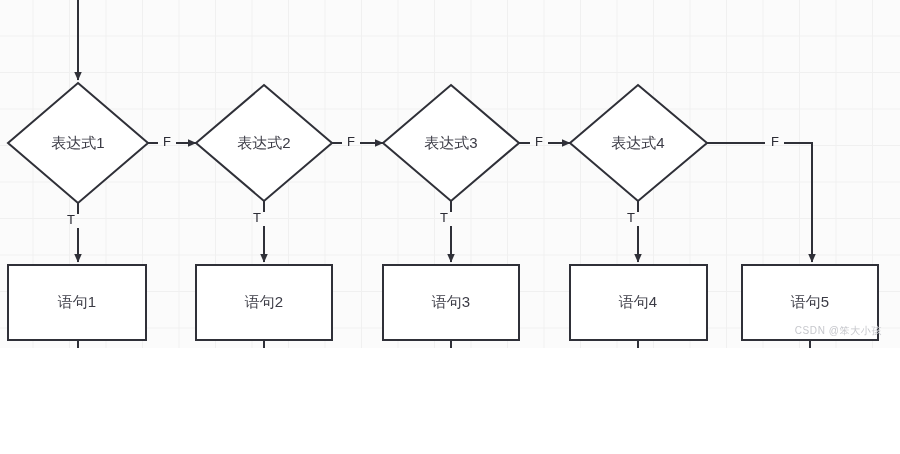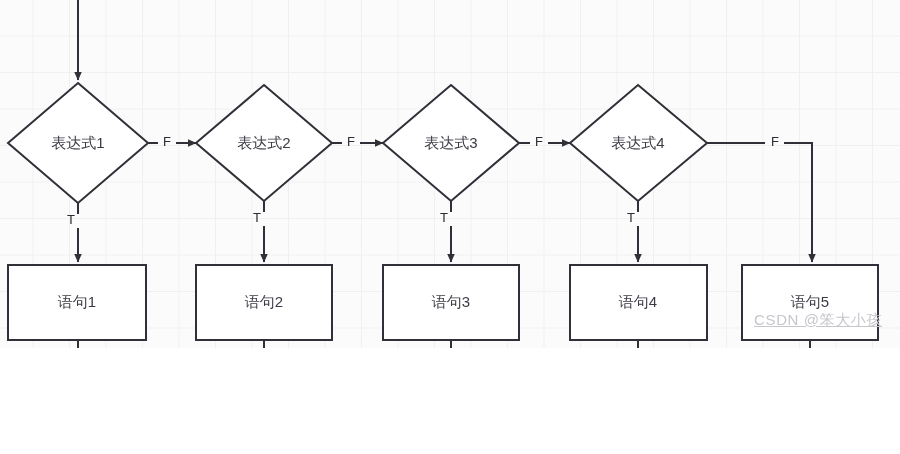--- a/index.html
+++ b/index.html
@@ -47,28 +47,27 @@
     stroke-width: 2;
   }
   .link {
     stroke: #2f3038;
     stroke-width: 2;
     fill: none;
   }
   .watermark {
     position: absolute;
     right: 18px;
-    bottom: 18px;
+    bottom: 10px;
     font-family: "Liberation Sans", "DejaVu Sans", sans-serif;
-    font-size: 15px;
+    font-size: 10px;
     color: #c6c7cc;
     letter-spacing: 0.6px;
     white-space: nowrap;
     user-select: none;
-    text-decoration: underline;
   }
 </style>
 </head>
 <body>
 
 <div id="canvas">
 
   <svg id="flow-svg" viewBox="0 0 900 454">
     <defs>
       <marker id="arrow" markerWidth="10" markerHeight="10" refX="8.5" refY="4" orient="auto" markerUnits="userSpaceOnUse">

